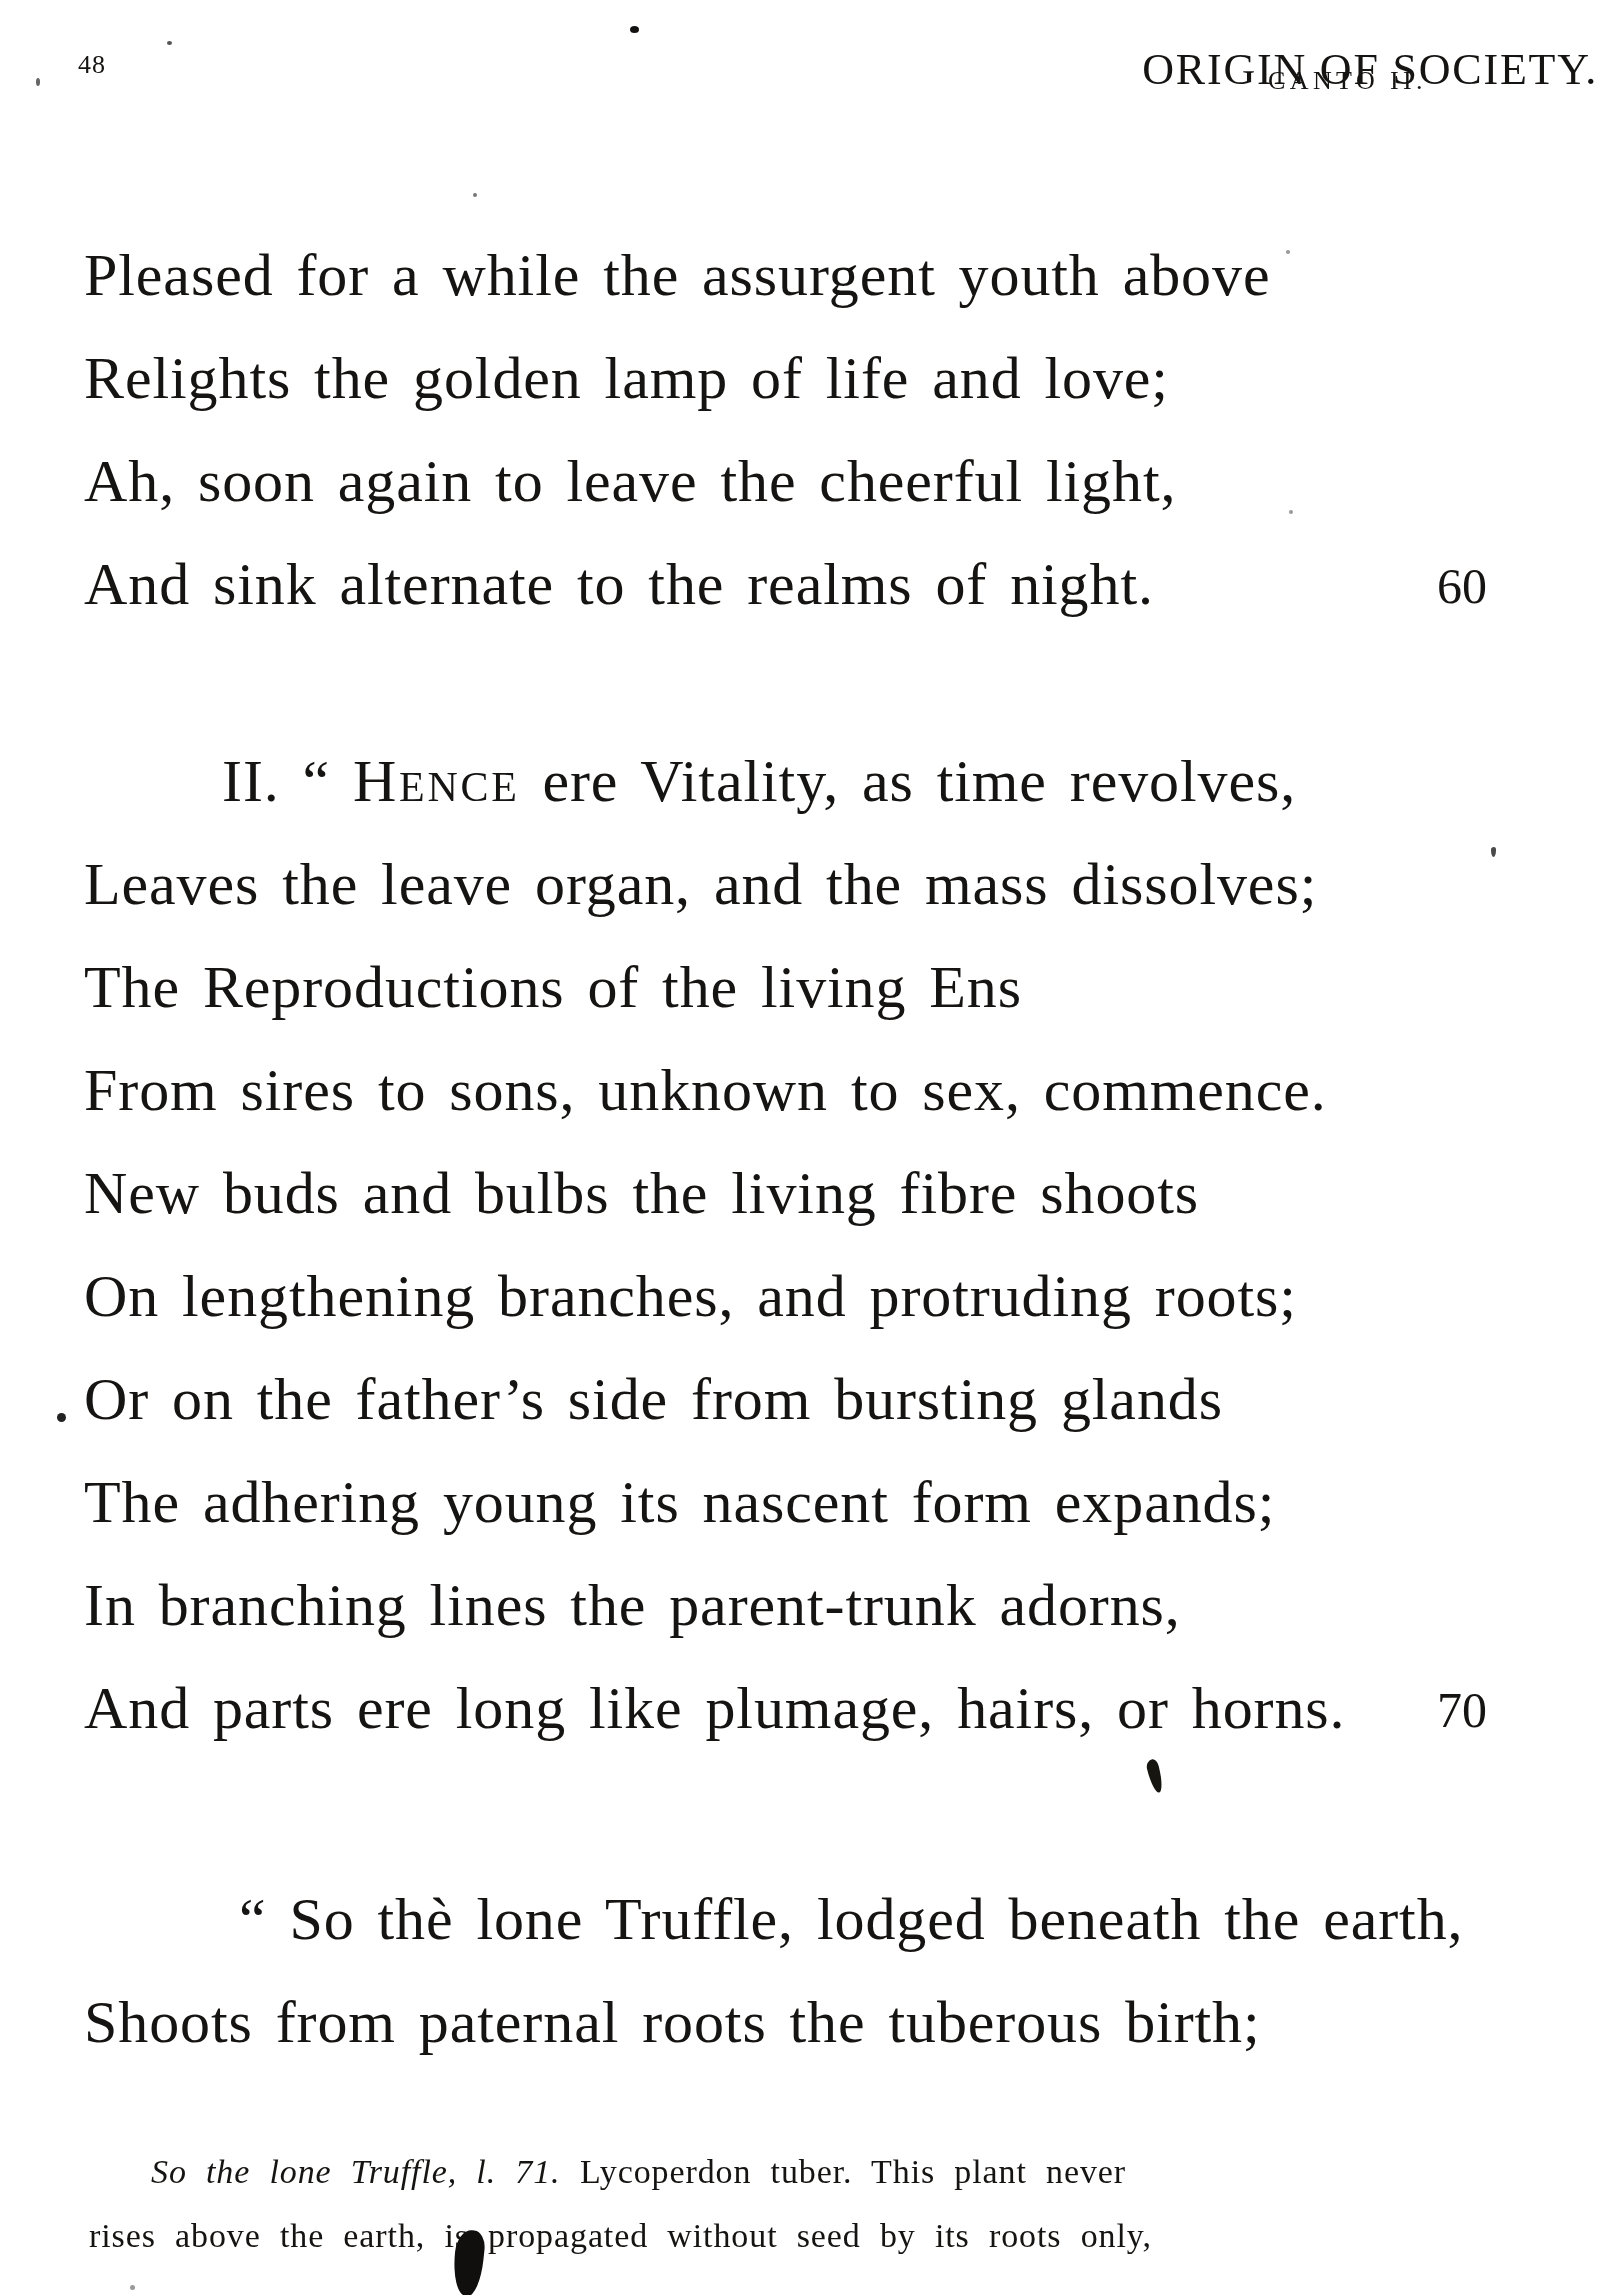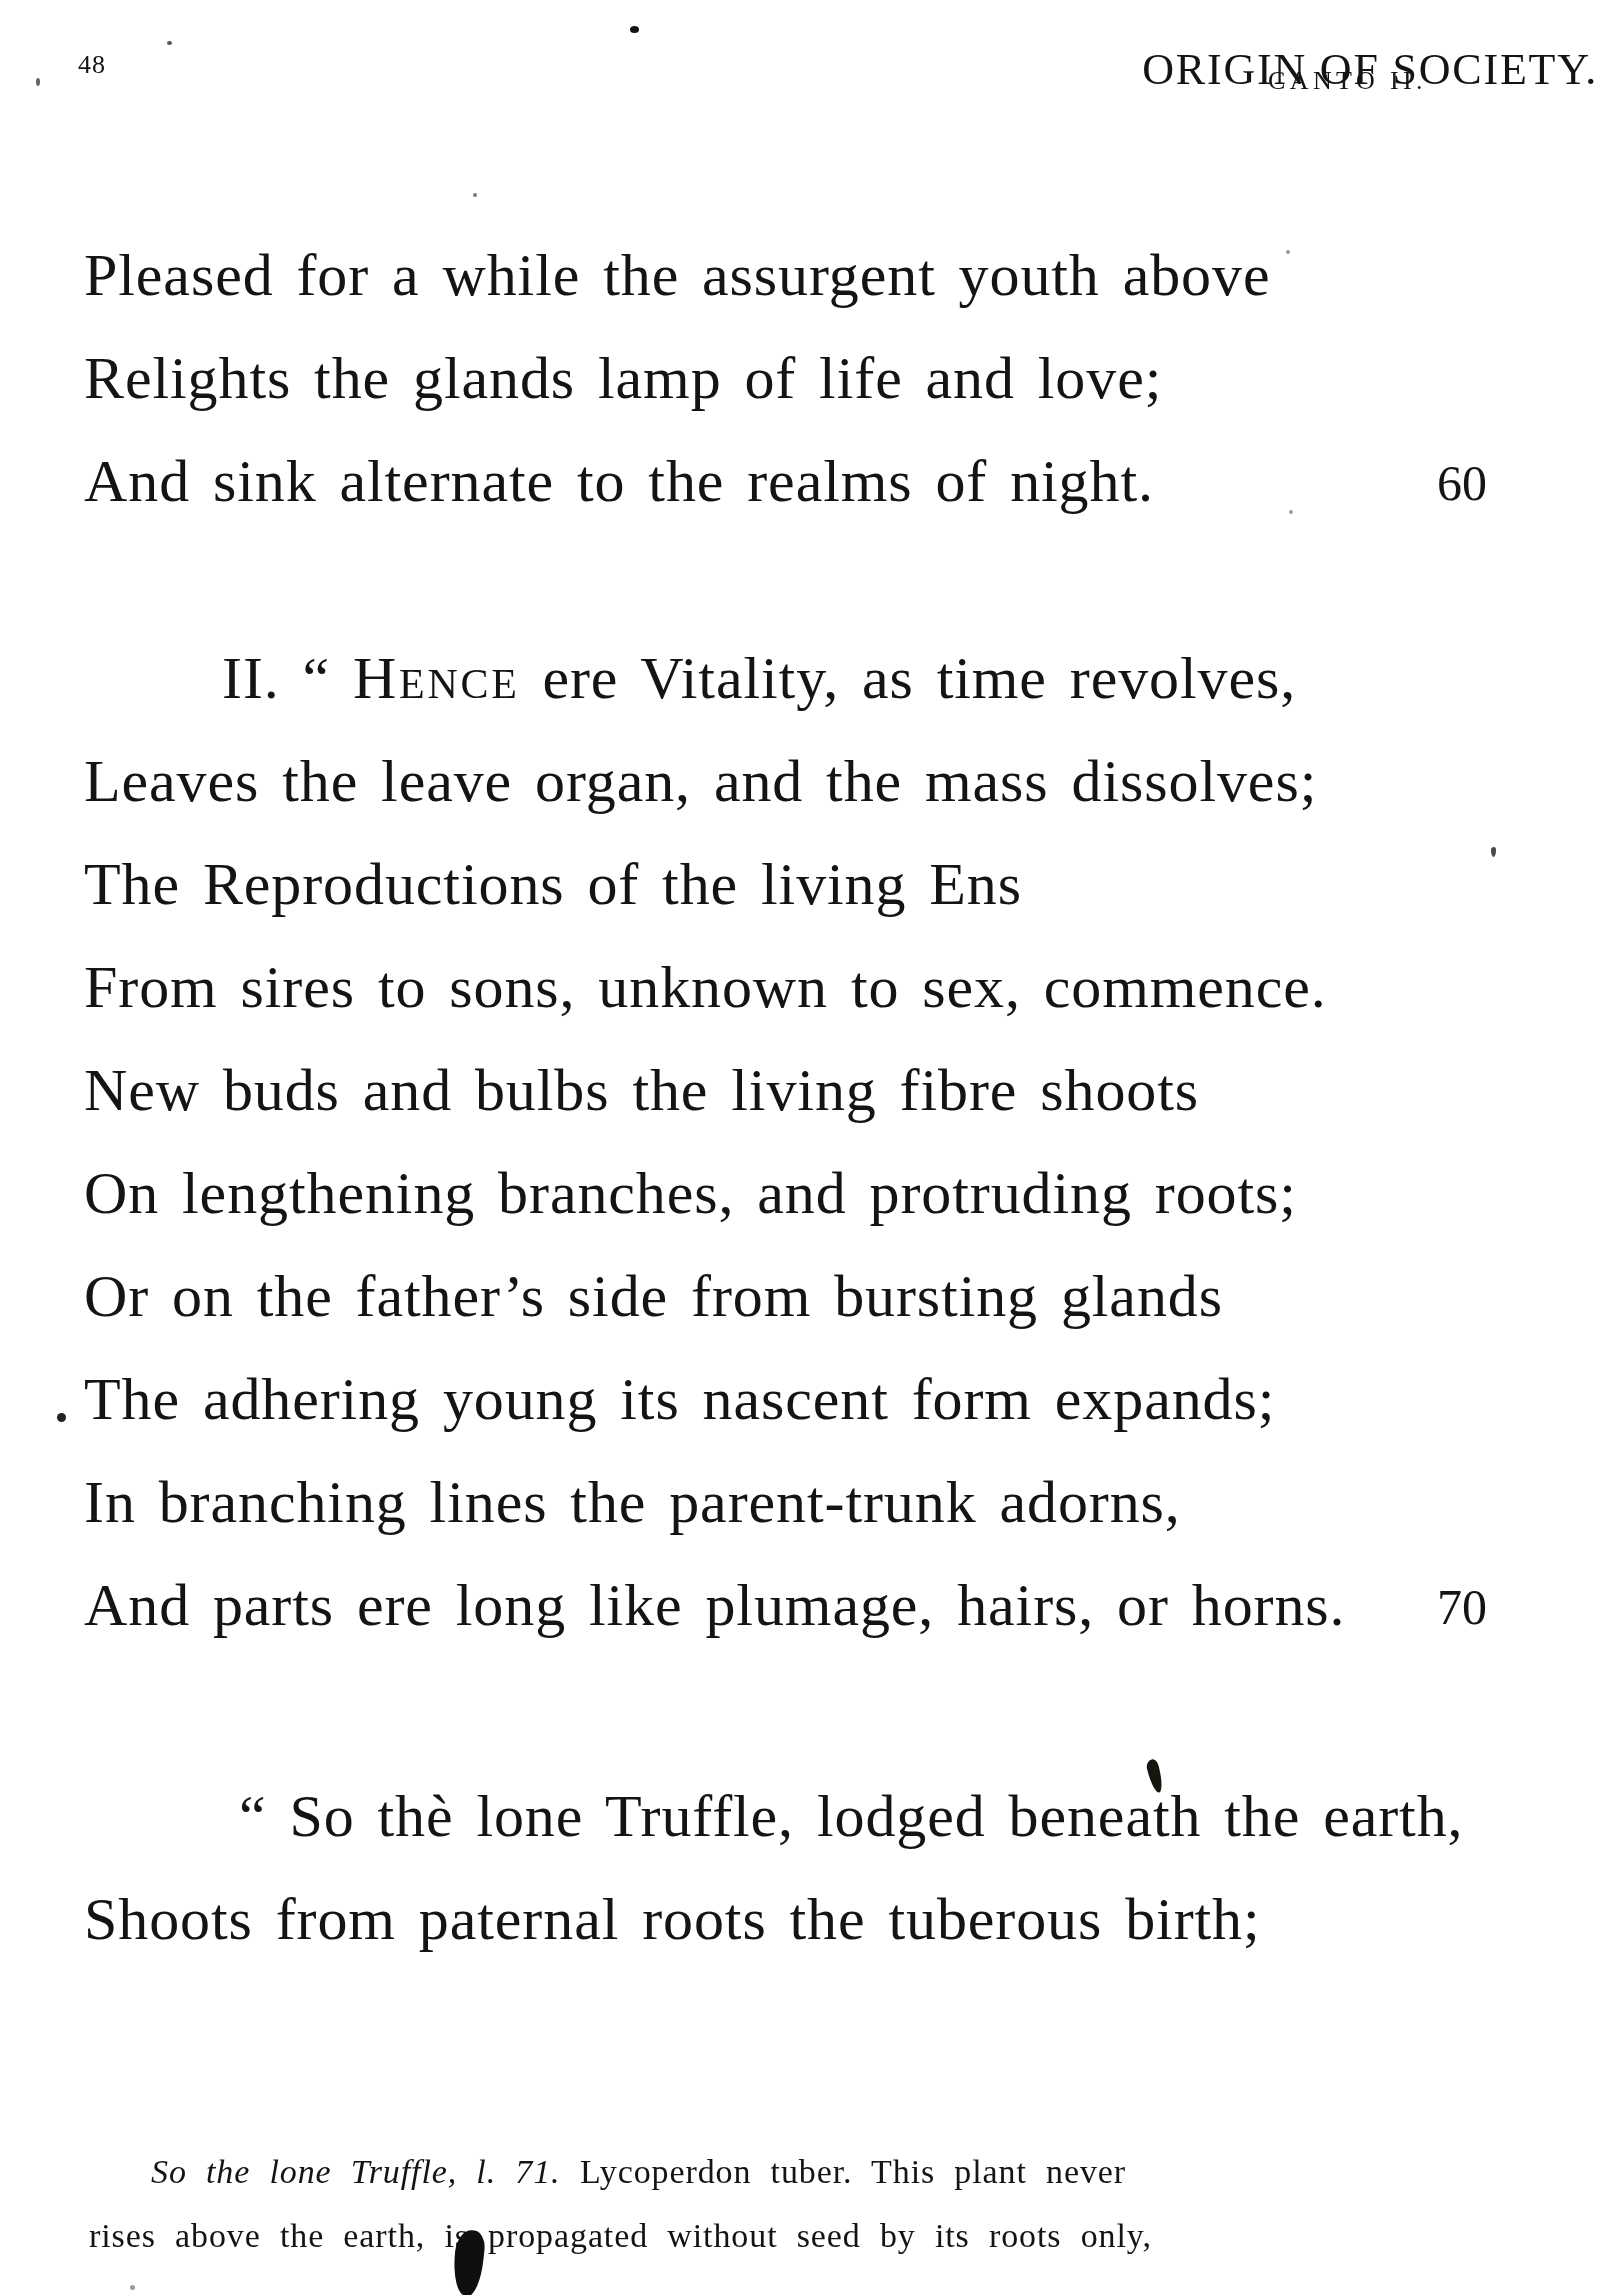--- a/index.html
+++ b/index.html
@@ -66,21 +66,22 @@
 
 <div class="page">
 
   <div class="hdr-num">48</div>
   <div class="hdr-title">ORIGIN OF SOCIETY.</div>
   <div class="hdr-canto">CANTO II.</div>
 
   <div class="poem">
 
     <div class="pline">Pleased for a while the assurgent youth above</div>
-    <div class="pline">Relights the glands lamp of life and love;</div>
+    <div class="pline">Relights the golden lamp of life and love;</div>
+    <div class="pline">Ah, soon again to leave the cheerful light,</div>
     <div class="pline">
       <span>And sink alternate to the realms of night.</span>
       <span class="lnum">60</span>
     </div>
 
     <div class="gap-a"></div>
 
     <div class="pline indent-sec"><span>II. “ </span><span class="sc">Hence</span><span> ere Vitality, as time revolves,</span></div>
     <div class="pline">Leaves the leave organ, and the mass dissolves;</div>
     <div class="pline">The Reproductions of the living Ens</div>

